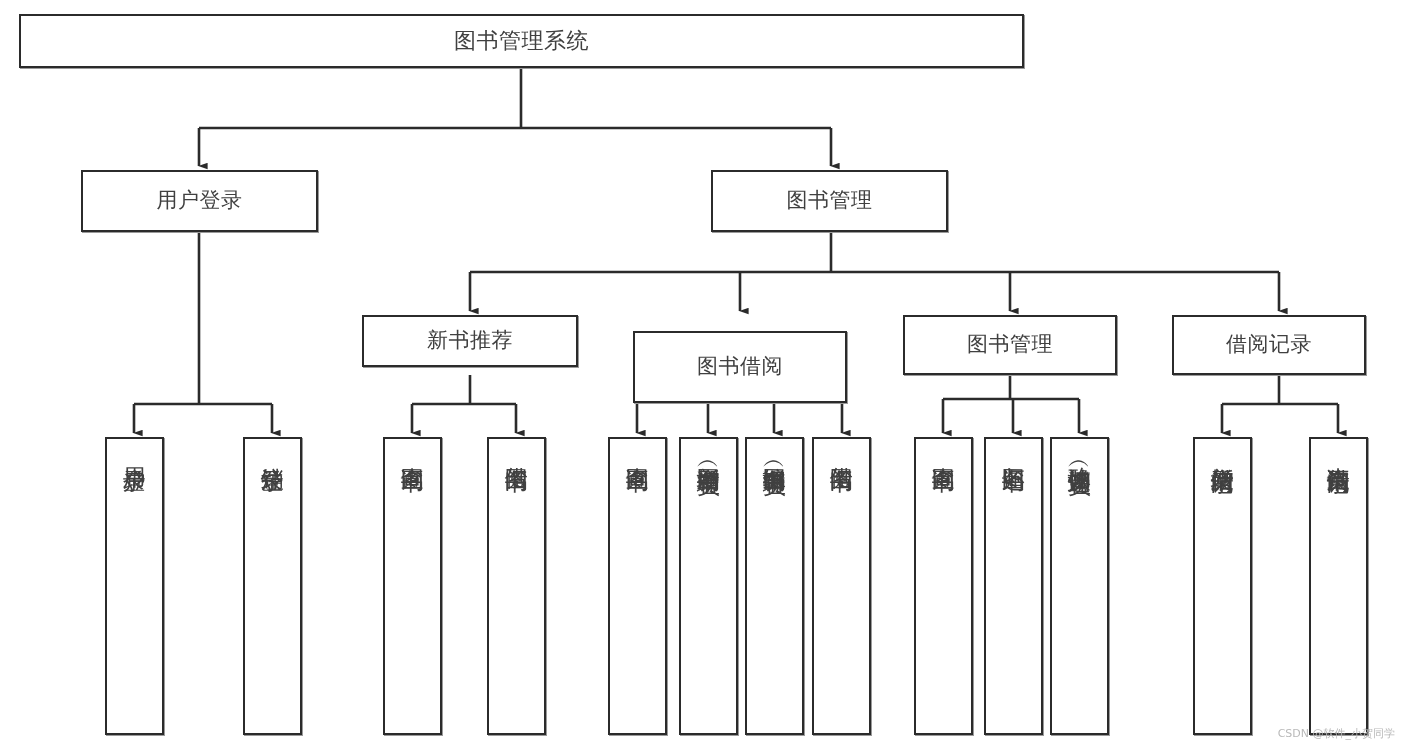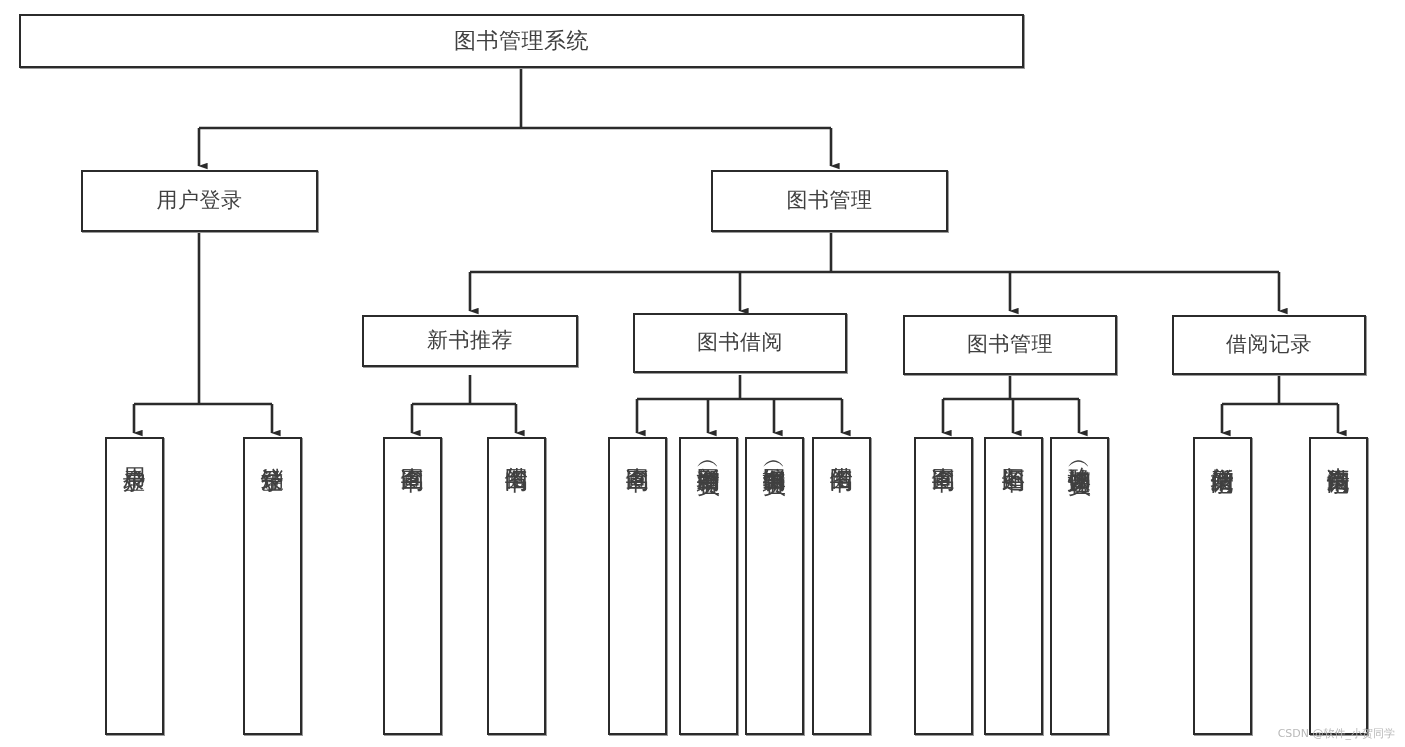--- a/index.html
+++ b/index.html
@@ -138,21 +138,21 @@
   <div class="node horiz" style="left:81px; top:170px; width:237px; height:62px;">
     <span class="node-label">用户登录</span>
   </div>
   <div class="node horiz" style="left:711px; top:170px; width:237px; height:62px;font-family:Liberation Serif, serif;">
     <span class="node-label">图书管理</span>
   </div>
 
   <div class="node horiz" style="left:362px; top:315px; width:216px; height:52px;">
     <span class="node-label">新书推荐</span>
   </div>
-  <div class="node horiz" style="left:633px; top:313px; width:214px; height:60px;">
+  <div class="node horiz" style="left:633px; top:331px; width:214px; height:72px;">
     <span class="node-label">图书借阅</span>
   </div>
   <div class="node horiz" style="left:903px; top:315px; width:214px; height:60px;">
     <span class="node-label">图书管理</span>
   </div>
   <div class="node horiz" style="left:1172px; top:315px; width:194px; height:60px;align-items:center;">
     <span class="node-label">借阅记录</span>
   </div>
 
   <div class="node vert" style="left:105px; top:437px; width:59px; height:298px;">

